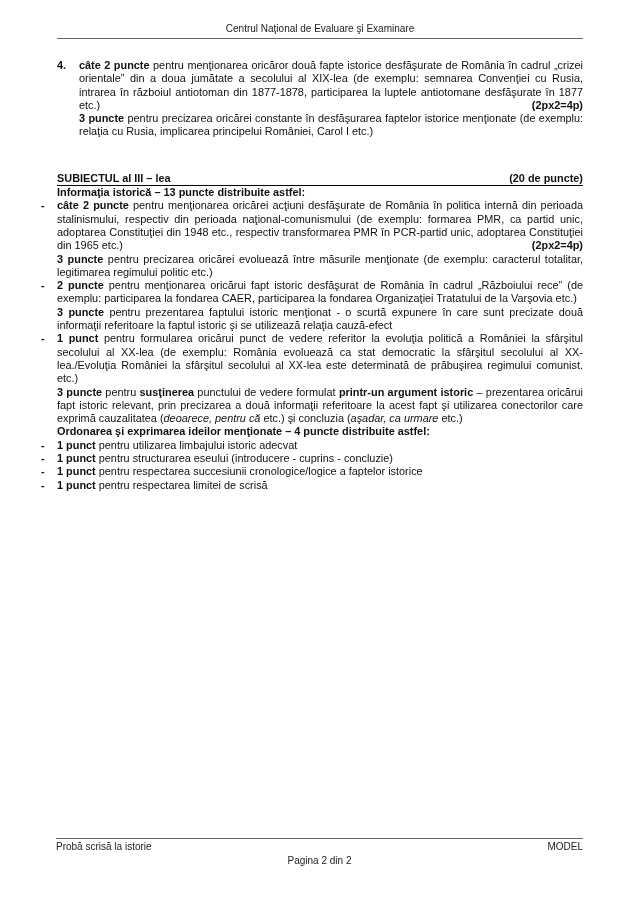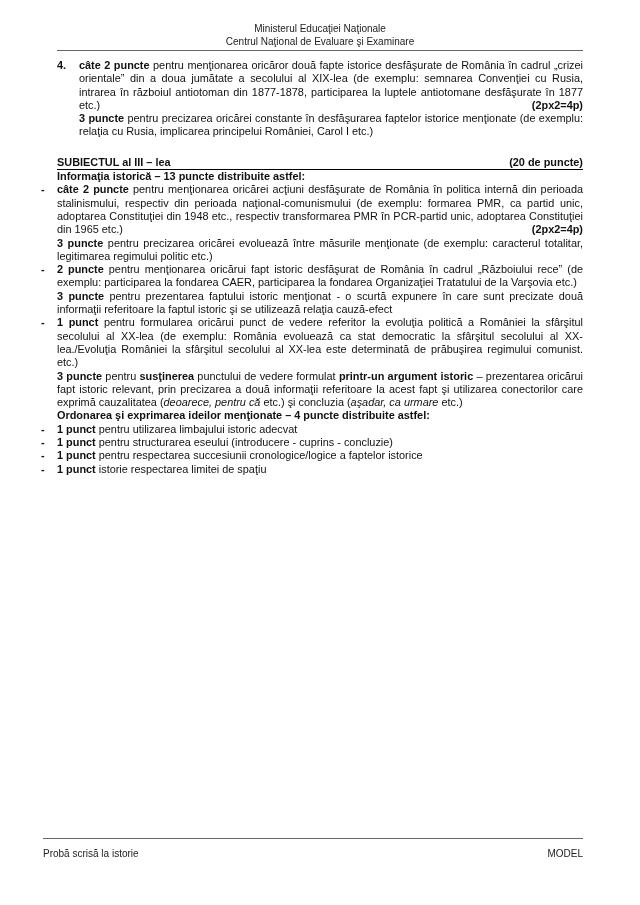--- a/index.html
+++ b/index.html
@@ -29,39 +29,38 @@
   .itembody{flex:1;text-align:justify}
   .cont-item{margin-left:22px;text-align:justify}
   .bullet{display:flex;margin-left:-16px}
   .dash{flex:0 0 16px;font-weight:bold}
   .bulletbody{flex:1;text-align:justify}
   .cont-bullet{text-align:justify}
   .tail{float:right;font-weight:bold;padding-left:8px}
   .rule-heading{
     display:flex;justify-content:space-between;
     font-weight:bold;border-bottom:1.6px solid #000;
-    margin-top:17px;padding-bottom:0px;
+    margin-top:33px;padding-bottom:0px;
   }
   .heading{font-weight:bold}
   .heading2{font-weight:bold;}
   .footer{
-    position:absolute;left:43px;right:57px;top:838px;
+    position:absolute;left:56px;right:57px;top:838px;
     font-size:10px;line-height:12px;color:#222;
-    border-top:1px solid #666;padding-top:9px;
+    border-top:1px solid #666;padding-top:2px;
   }
   .f-row{display:flex;justify-content:space-between}
   .f-center{text-align:center;margin-top:2px}
 </style>
 </head>
 <body>
 
 <div class="page">
 
   <div class="header">
-    <div>Ministerul Educaţiei Naţionale</div>
     <div>Centrul Naţional de Evaluare şi Examinare</div>
     <div class="header-rule"></div>
   </div>
 
   <div class="content">
       <div class="item">
         <span class="num">4.</span>
         <div class="itembody"><span class="b ">câte 2 puncte</span><span> pentru menţionarea oricăror două fapte istorice desfăşurate de România în cadrul „crizei orientale” din a doua jumătate a secolului al XIX-lea (de exemplu: semnarea Convenţiei cu Rusia, intrarea în războiul antiotoman din 1877-1878, participarea la luptele antiotomane desfăşurate în 1877 etc.)</span><span class="tail">(2px2=4p)</span></div>
       </div>
       <div class="cont-item"><span class="b ">3 puncte</span><span> pentru precizarea oricărei constante în desfăşurarea faptelor istorice menţionate (de exemplu: relaţia cu Rusia, implicarea principelui României, Carol I etc.)</span></div>
@@ -93,24 +92,25 @@
       <div class="bullet">
         <span class="dash">-</span>
         <div class="bulletbody"><span class="b ">1 punct</span><span> pentru structurarea eseului (introducere - cuprins - concluzie)</span></div>
       </div>
       <div class="bullet">
         <span class="dash">-</span>
         <div class="bulletbody"><span class="b ">1 punct</span><span> pentru respectarea succesiunii cronologice/logice a faptelor istorice</span></div>
       </div>
       <div class="bullet">
         <span class="dash">-</span>
-        <div class="bulletbody"><span class="b ">1 punct</span><span> istorie respectarea limitei de spaţiu</span></div>
+        <div class="bulletbody"><span class="b ">1 punct</span><span> pentru respectarea limitei de scrisă</span></div>
       </div>
     </div>
 
   <div class="footer">
     <div class="f-row">
       <span>Probă scrisă la istorie</span>
       <span>MODEL</span>
     </div>
+    <div class="f-center">Pagina 2 din 2</div>
   </div>
 
 </div>
 
 </body></html>

